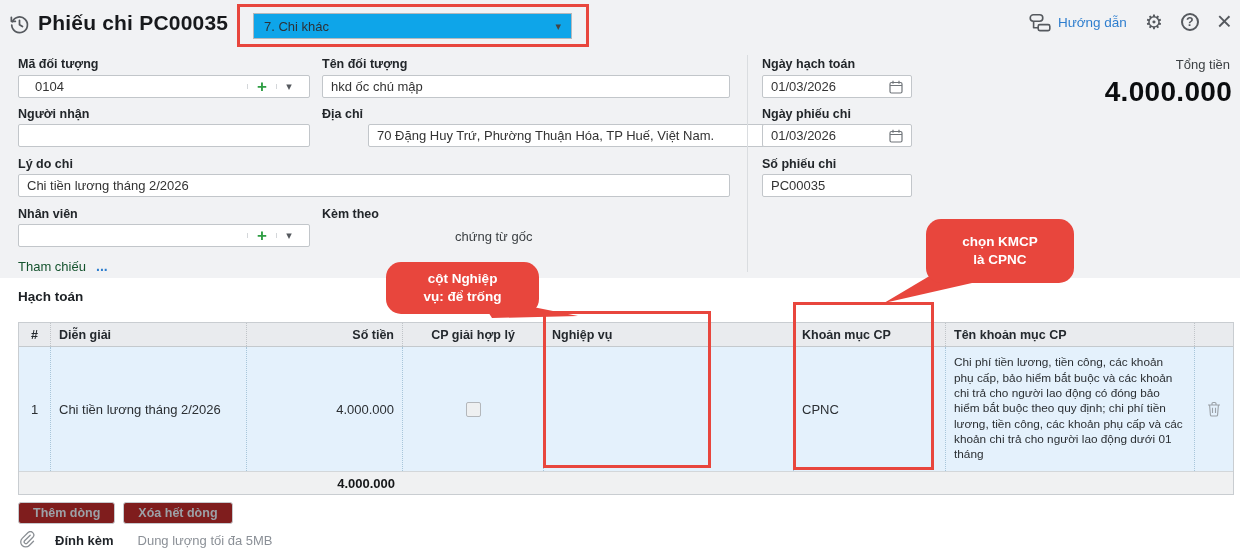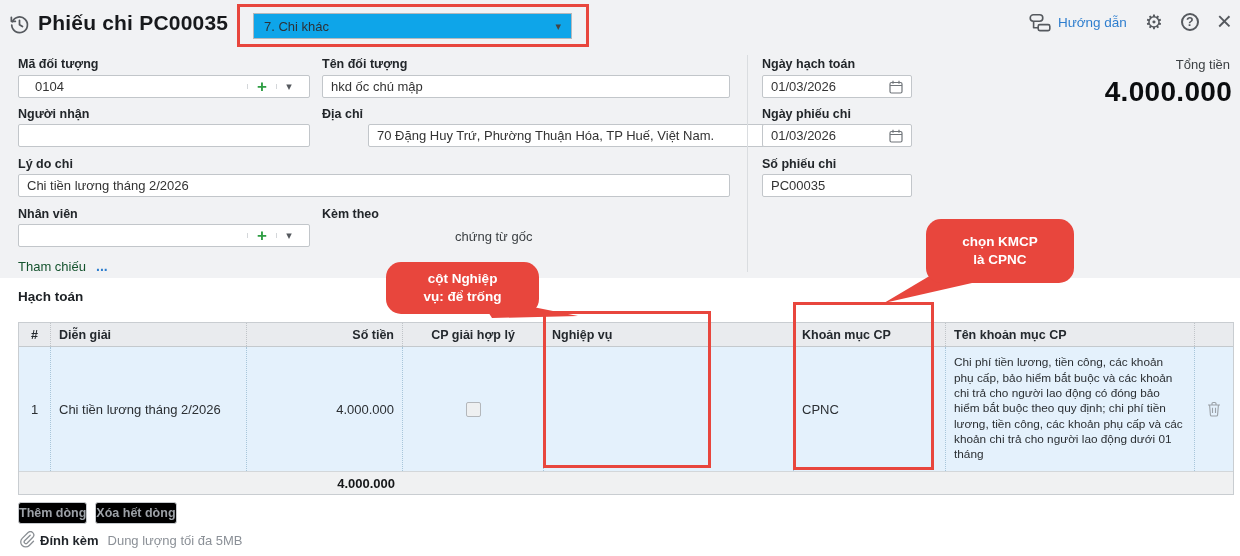--- a/index.html
+++ b/index.html
@@ -56,24 +56,24 @@
   .w-st{width:156px;justify-content:flex-end;}
   .w-cp{width:141px;justify-content:center;}
   .w-nv{width:250px;}
   .w-kmcp{width:152px;}
   .w-ten{width:249px;}
   .w-act{width:38px;justify-content:center;}
   .ten-text{font-size:11.8px;line-height:1.3;color:#2b2f33;}
   .chk{appearance:none;-webkit-appearance:none;width:15px;height:15px;border:1px solid #b3b7bb;
        background:#eef0f1;border-radius:2px;margin:0;cursor:pointer;}
   
-  .btn{height:22px;background:#000000;border:1px solid #c6c9cd;border-radius:3px;color:#9ca1a7;
-       font-family:"Liberation Sans",sans-serif;font-size:12.5px;font-weight:bold;padding:0 0;cursor:pointer;}
+  .btn{height:22px;background:#7f1d1d;border:1px solid #c6c9cd;border-radius:3px;color:#9ca1a7;
+       font-family:"Liberation Sans",sans-serif;font-size:12.5px;font-weight:bold;padding:0 14px;cursor:pointer;}
   .btnrow{left:18px;top:502px;display:flex;gap:8px;}
-  .attach{left:18px;top:531px;display:flex;align-items:center;gap:5px;}
+  .attach{left:18px;top:531px;display:flex;align-items:center;gap:20px;}
   .attach-label{font-size:13px;font-weight:bold;color:#1f2328;}
   .attach-hint{font-size:13px;color:#8b9097;margin-left:4px;}
   
   .ann{pointer-events:none;z-index:30;}
   .redbox{border:3px solid #e8463d;box-sizing:border-box;background:transparent;}
   .bubble{background:#e8463d;border-radius:15px;color:#fff;font-size:13.5px;font-weight:bold;
           display:flex;flex-direction:column;align-items:center;justify-content:center;line-height:1.3;text-align:center;}
   svg.tails{left:0;top:0;width:1240px;height:556px;}
 </style>
 </head>

